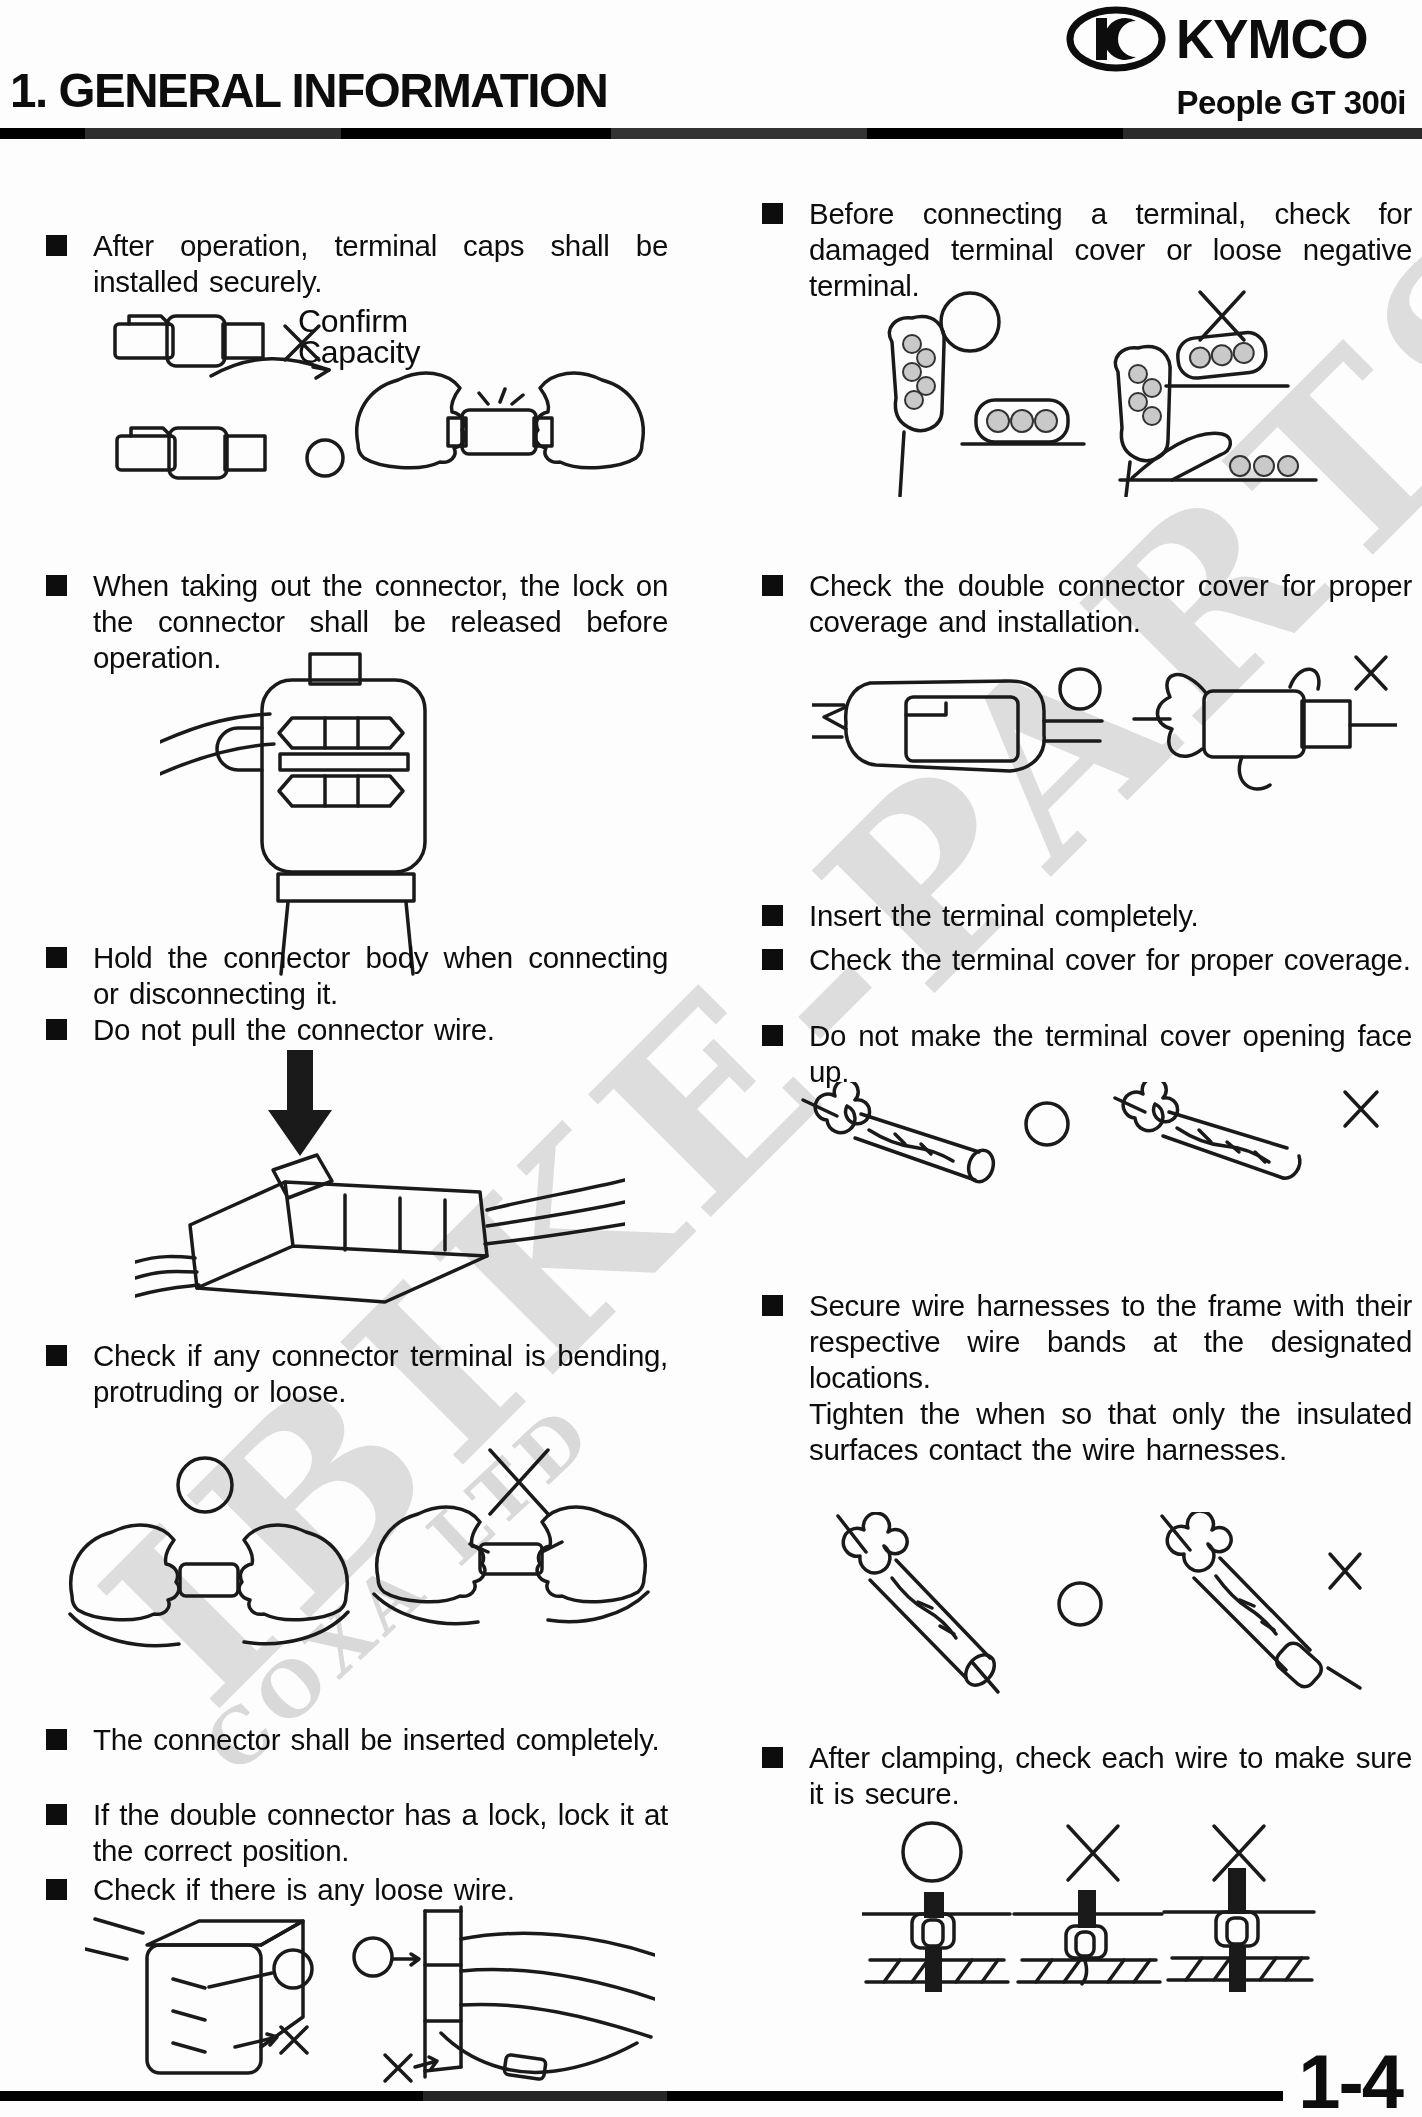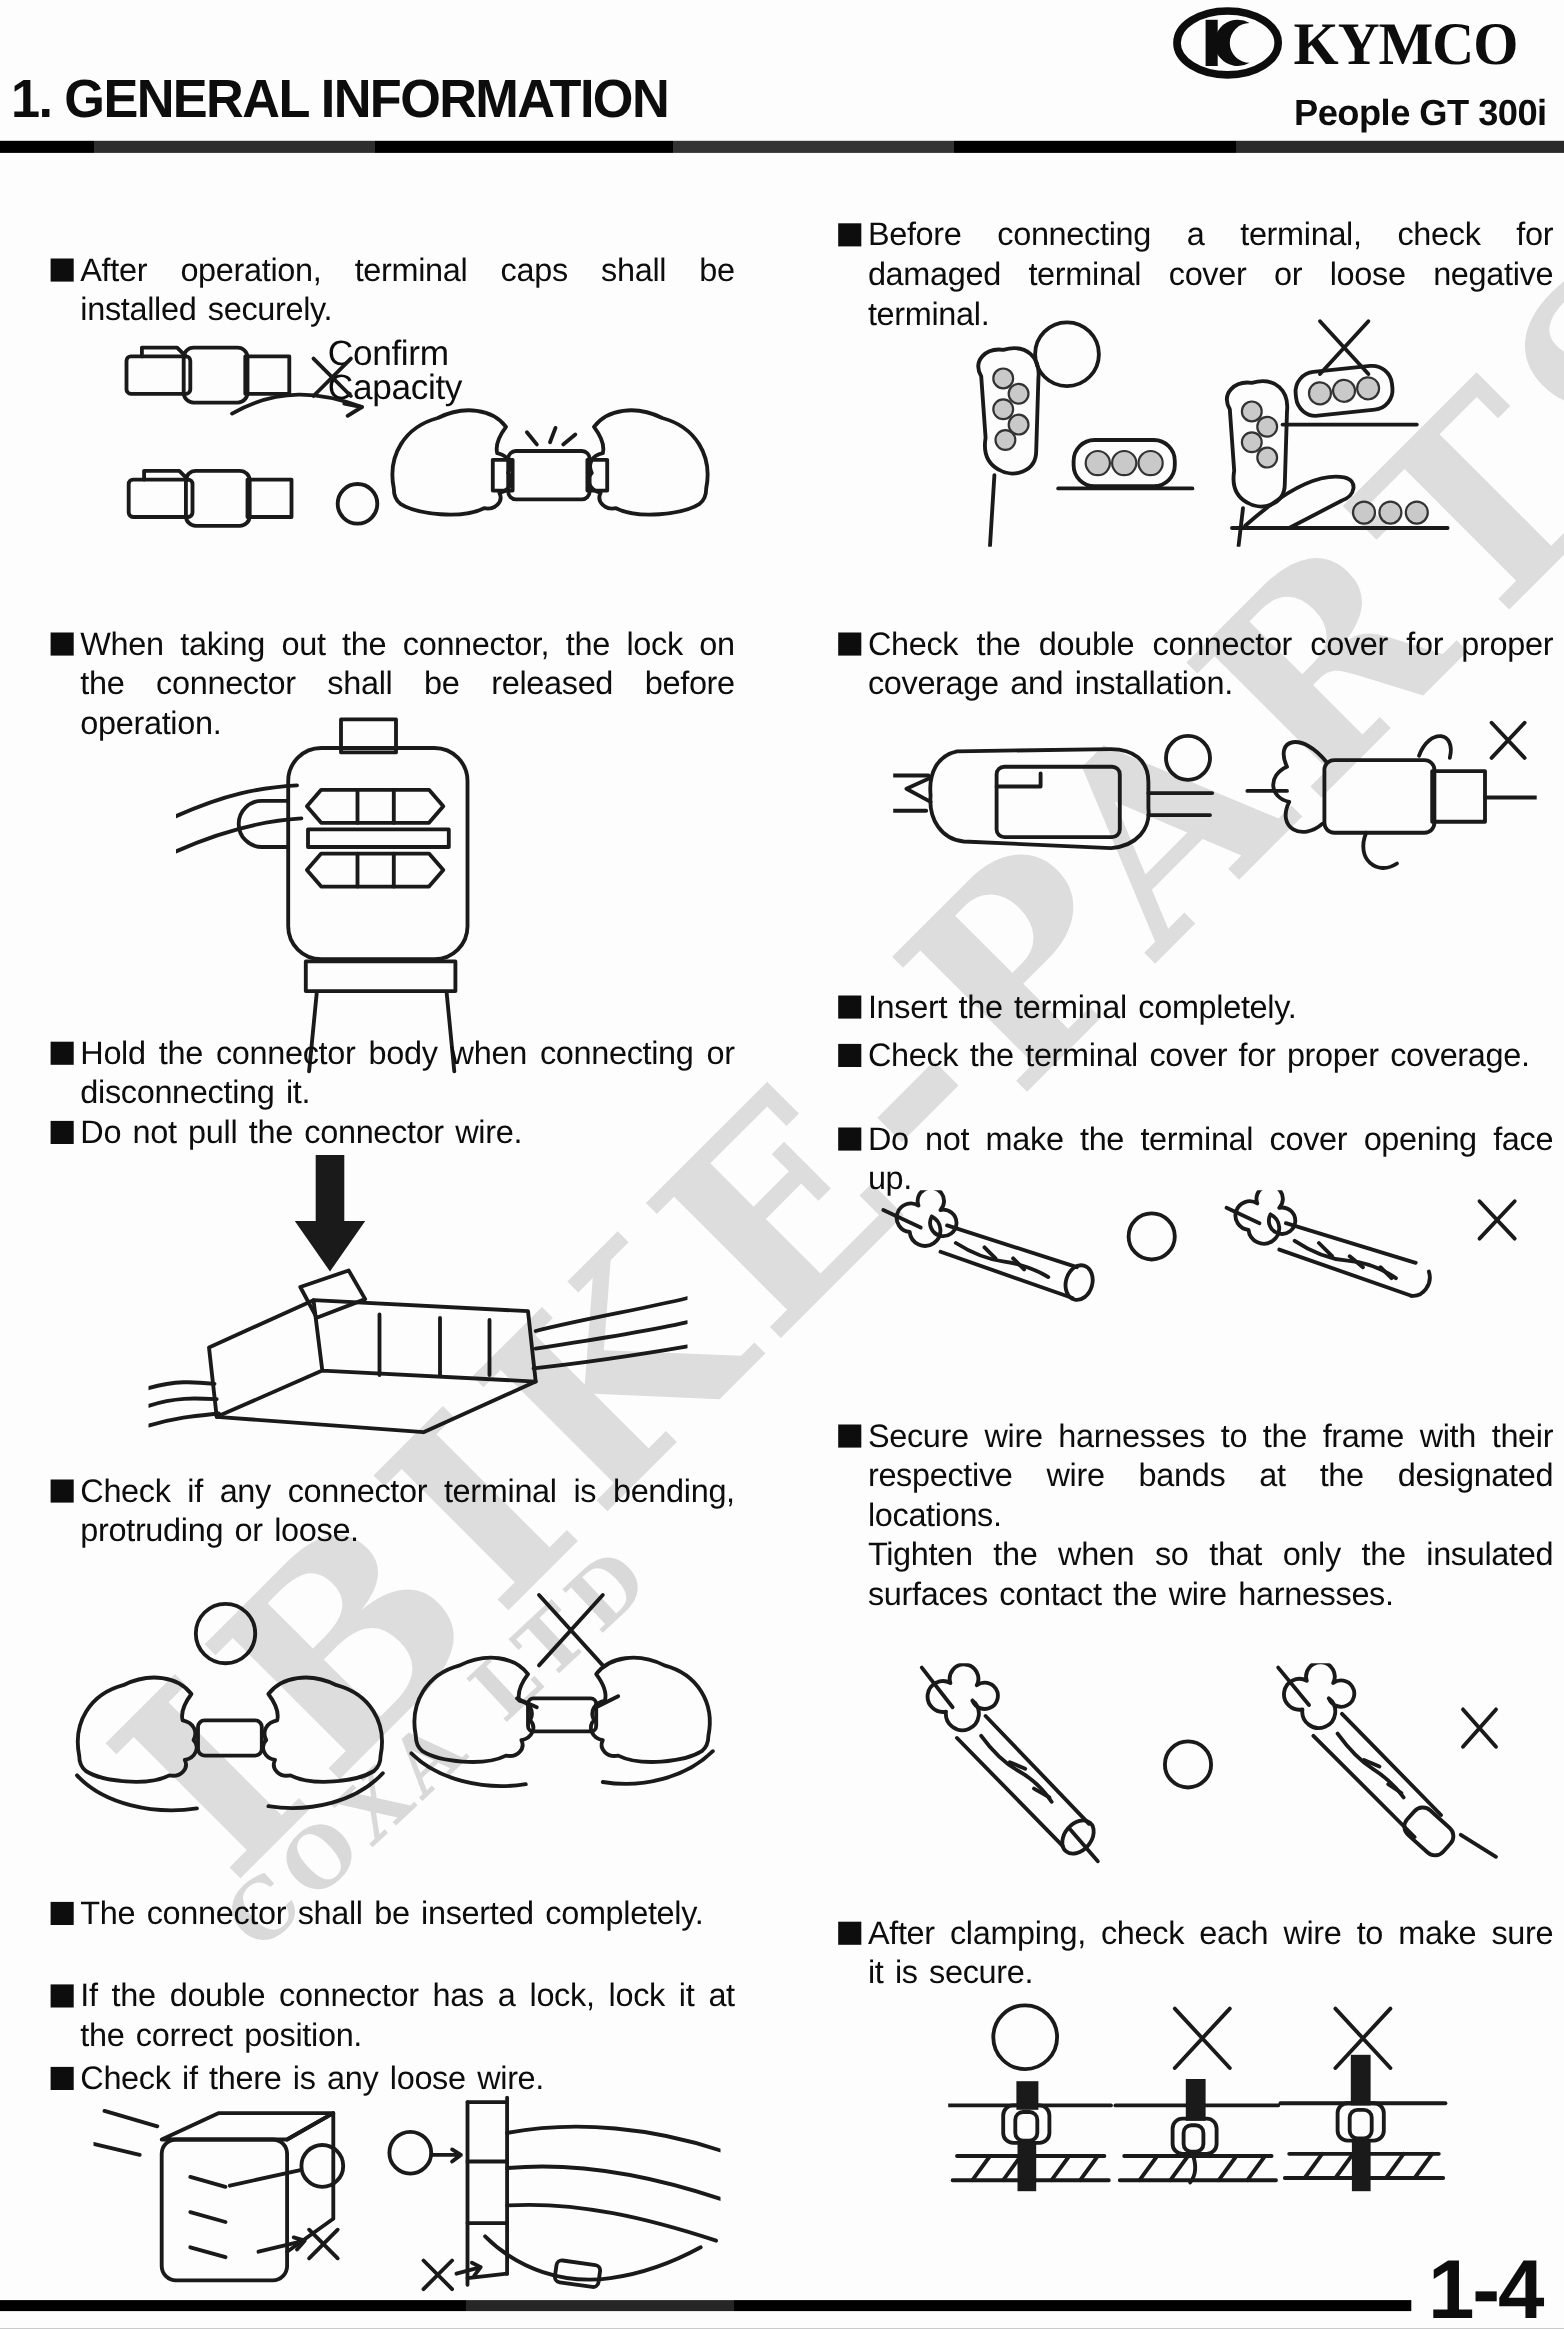--- a/index.html
+++ b/index.html
@@ -13,30 +13,30 @@
     position:absolute;left:-120px;top:860px;width:1860px;text-align:center;
     transform:rotate(-45deg);font-family:"DejaVu Serif",serif;font-weight:bold;
     font-size:238px;letter-spacing:16px;color:rgba(80,80,80,0.18);white-space:nowrap;
   }
   .wm-sub{
     position:absolute;left:110px;top:1545px;width:580px;text-align:center;
     transform:rotate(-43deg);font-family:"DejaVu Serif",serif;font-weight:bold;
     font-size:74px;letter-spacing:9px;color:rgba(90,90,90,0.22);white-space:nowrap;
   }
   
-  .logo-wrap{position:absolute;top:6px;left:1066px;display:flex;align-items:center;font-family:Liberation Serif, serif;}
+  .logo-wrap{position:absolute;top:6px;left:1066px;display:flex;align-items:center;}
   .brand-name{font-size:55px;font-weight:bold;letter-spacing:-1px;margin-left:10px;
     transform:scaleX(0.96);transform-origin:left;}
   .page-heading{position:absolute;left:10px;top:62px;font-size:49px;font-weight:bold;
     letter-spacing:-1.5px;transform:scaleX(0.97);transform-origin:left;white-space:nowrap;}
   .model-name{position:absolute;right:16px;top:84px;font-size:33px;font-weight:bold;letter-spacing:-0.5px;}
   .header-rule{position:absolute;left:0;top:128px;width:1422px;height:11px;
     background:linear-gradient(90deg,#000 0 6%,#2e2e2e 6% 24%,#000 24% 43%,#333 43% 61%,#000 61% 79%,#2a2a2a 79% 100%);}
   
-  .item{position:absolute;display:flex;gap:6px;justify-content:center;}
+  .item{position:absolute;display:flex;gap:26px;justify-content:center;}
   .sq{flex:0 0 auto;width:21px;height:21px;background:#0d0d0d;margin-top:7px;}
   .txt{flex:1;font-size:29.5px;line-height:36px;text-align:justify;letter-spacing:-0.3px;word-spacing:2.5px;}
   .txt p{margin:0;}
   
   .ill{position:absolute;}
   .ln{stroke:#1a1a1a;stroke-width:3.5;fill:none;stroke-linecap:round;stroke-linejoin:round;}
   .fil{fill:#1a1a1a;stroke:none;}
   .shade{fill:#c9c9c9;stroke:#333;stroke-width:2;}
   .cap-label{position:absolute;left:298px;top:306px;width:138px;font-size:32px;line-height:31px;letter-spacing:-0.3px;}
   

